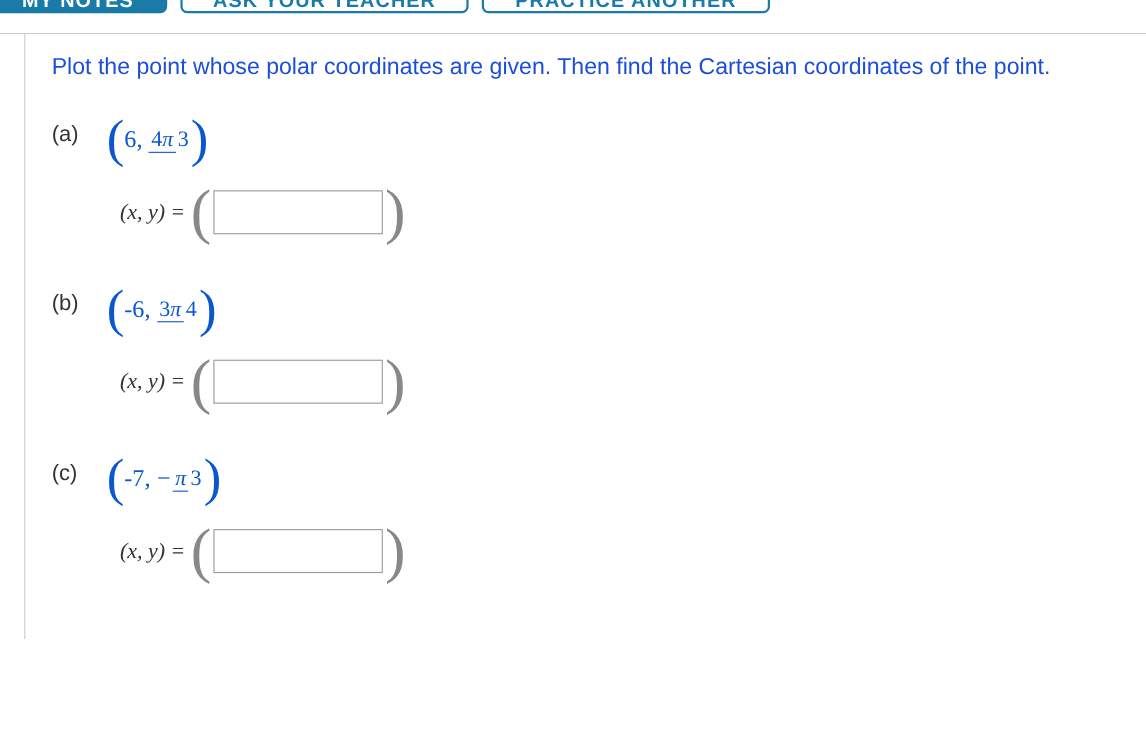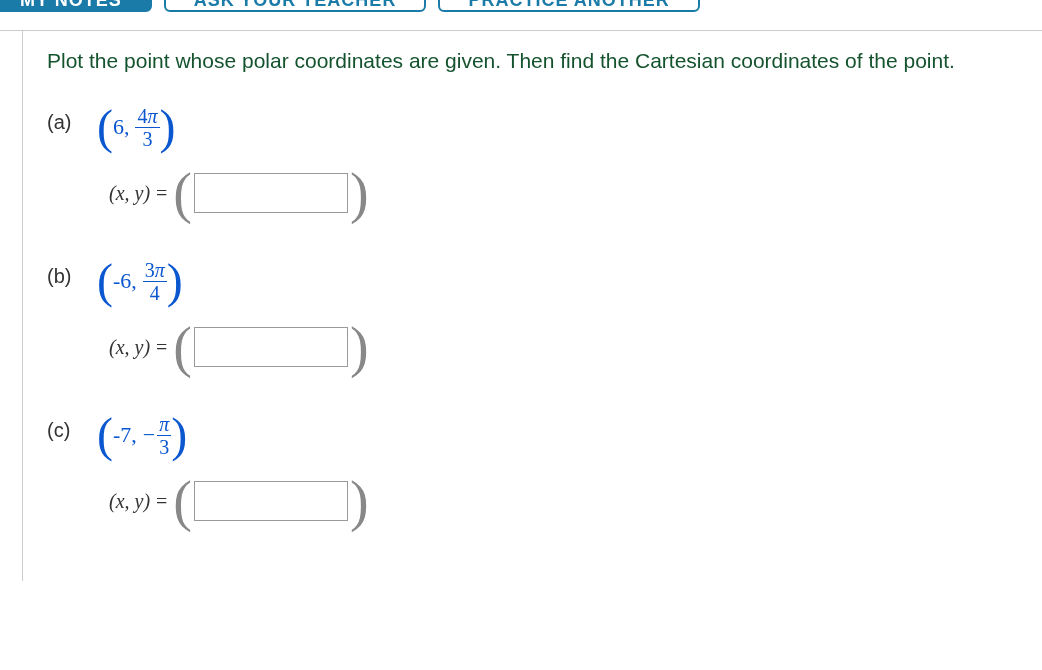--- a/index.html
+++ b/index.html
@@ -48,21 +48,21 @@
     .vline {
       border-left: 1px solid #ccc;
       margin-left: 22px;
     }
     .content {
       padding: 18px 24px;
       flex: 1;
     }
     .prompt {
       font-size: 21px;
-      color: #14532d;
+      color: #1d4ed8;
       margin-bottom: 28px;
     }
     .part {
       margin-bottom: 42px;
       display: flex;
       align-items: flex-start;
     }
     .part-label {
       width: 50px;
       font-size: 20px;
@@ -92,21 +92,20 @@
     .polar .comma {
       font-family: 'Times New Roman', serif;
       margin-right: 6px;
     }
     .polar .neg {
       font-family: 'Times New Roman', serif;
       margin-right: 2px;
     }
     .frac {
       display: inline-flex;
-      flex-direction: column;
       align-items: center;
       font-family: 'Times New Roman', serif;
       font-size: 20px;
       line-height: 1.1;
       vertical-align: middle;
     }
     .frac .num {
       border-bottom: 1.5px solid #0b57d0;
       padding: 0 2px;
     }

